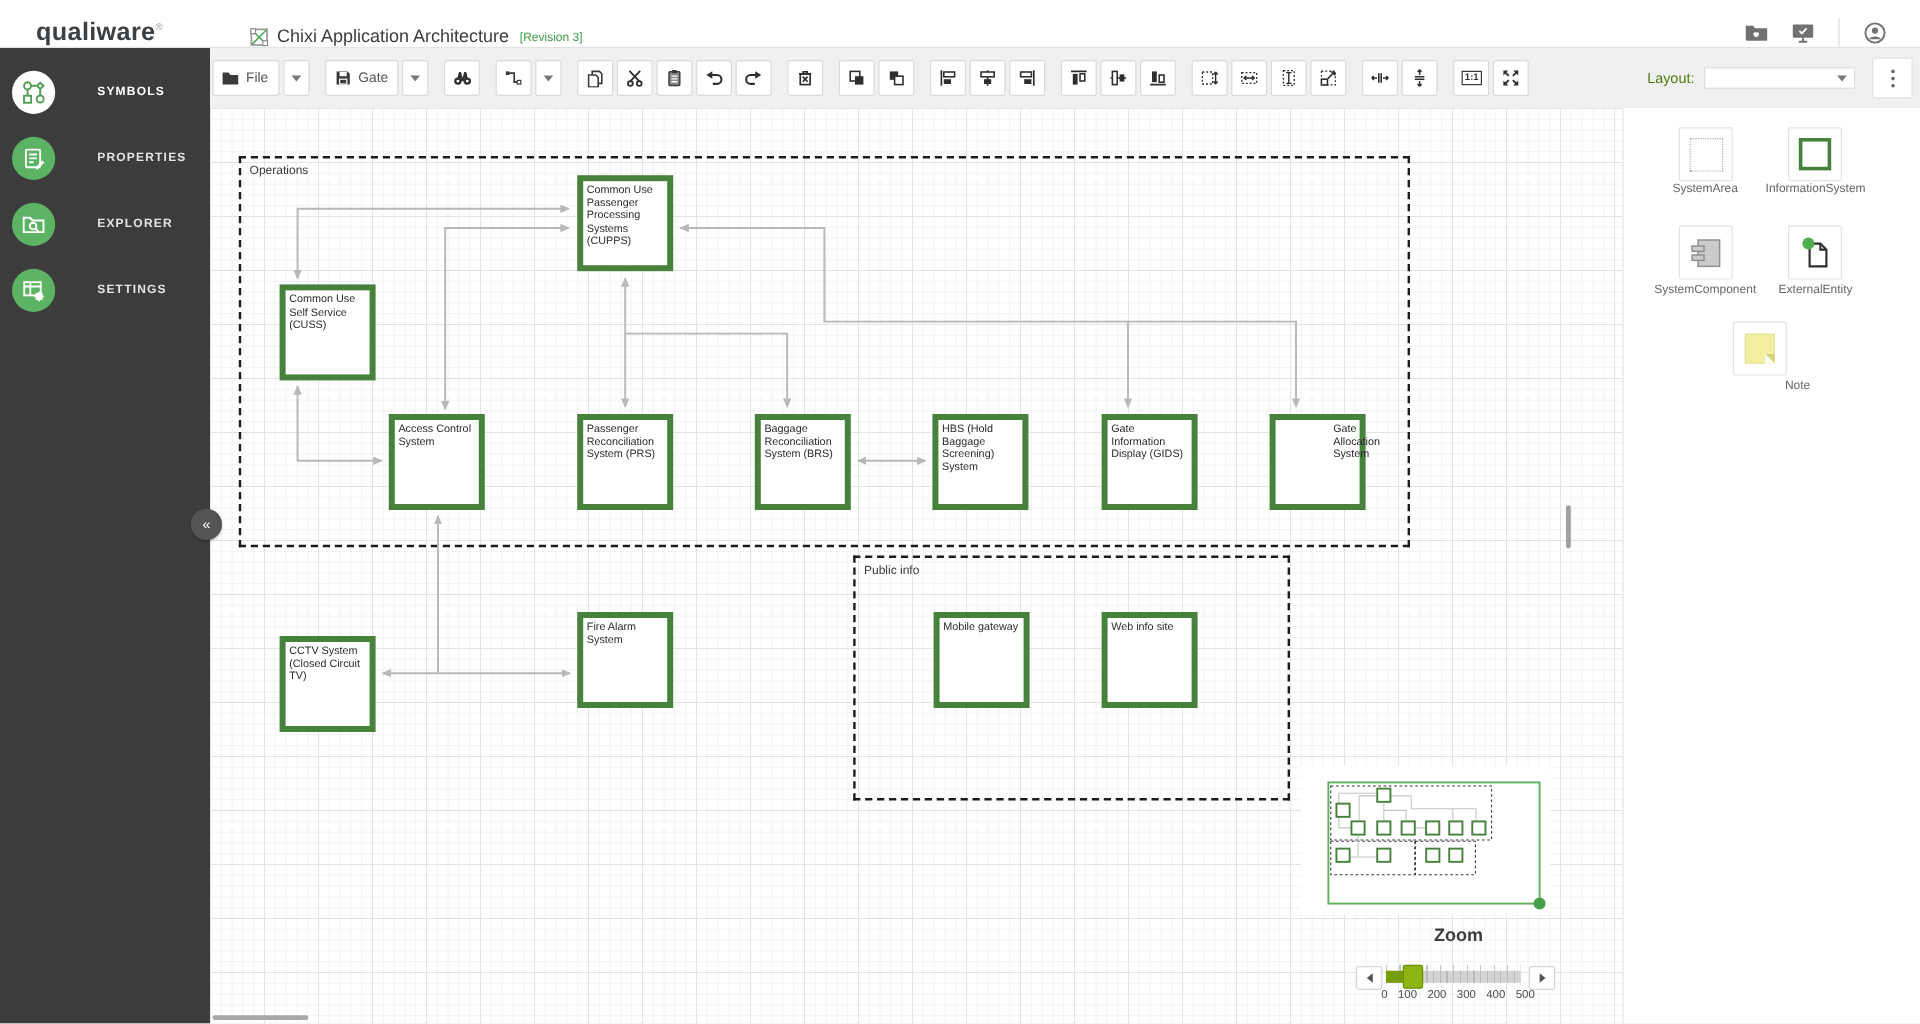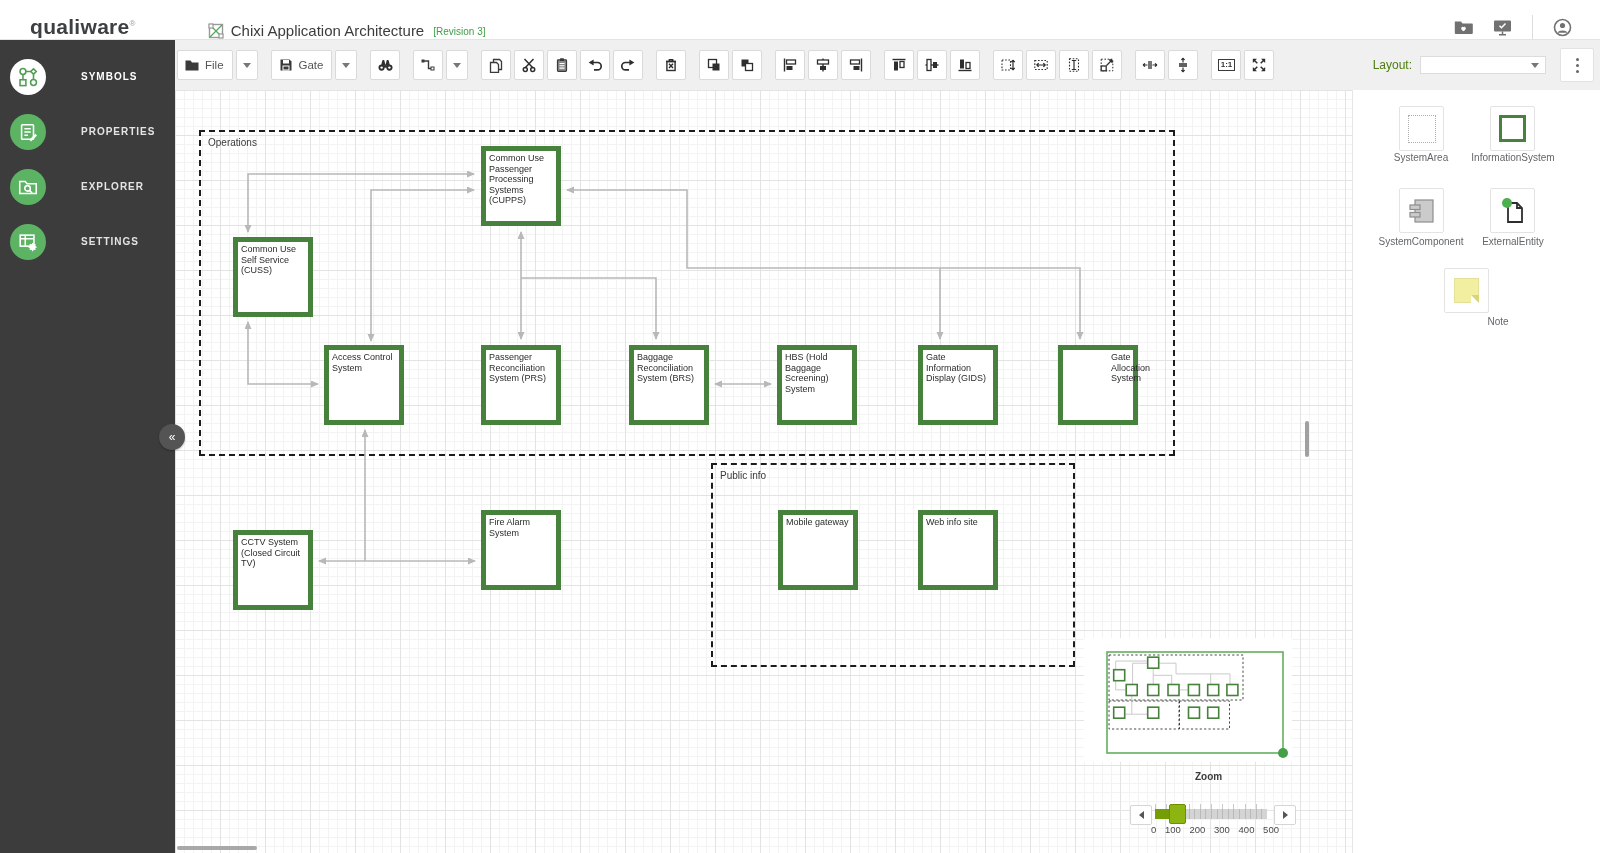--- a/index.html
+++ b/index.html
@@ -54,21 +54,21 @@
   .area { position:absolute; border:2px dashed #1c1c1c; background:transparent; }
   .area-label { position:absolute; left:7px; top:5px; font-size:10px; color:#3a3a3a; }
   .wires { position:absolute; left:0; top:0; z-index:2; pointer-events:none; }
   .node { position:absolute; width:80px; height:80px; background:#fff; border:5px solid #47823d; z-index:3; padding:2px 3px; cursor:pointer; }
   .node span { font-size:9px; line-height:1.18; color:#2b2b2b; display:block; }
 
   
   .minimap { position:absolute; left:909px; top:548px; width:208px; height:124px; background:#fff; z-index:5; cursor:pointer; }
 
   
-  .zoom-label { position:absolute; left:1020px; top:681px; font-size:10px; font-weight:bold; color:#3c3c3c; z-index:6; }
+  .zoom-label { position:absolute; left:1020px; top:681px; font-size:15px; font-weight:bold; color:#3c3c3c; z-index:6; }
   .zbtn { position:absolute; width:22px; height:20px; background:#fff; border:1px solid #d5d5d5; border-radius:2px; z-index:6; display:flex; align-items:center; justify-content:center; cursor:pointer; }
   .zbtn.left { left:955px; top:715px; }
   .zbtn.right { left:1099px; top:715px; }
   .tri-l { width:0; height:0; border-top:4px solid transparent; border-bottom:4px solid transparent; border-right:5px solid #555; }
   .tri-r { width:0; height:0; border-top:4px solid transparent; border-bottom:4px solid transparent; border-left:5px solid #555; }
   .ztrack { position:absolute; left:980px; top:719px; width:112px; height:10px; background:#d4d4d4; z-index:6; cursor:pointer;
     background-image:repeating-linear-gradient(90deg, #b9b9b9 0 1px, transparent 1px 5.6px); }
   .ztrack::before { content:""; position:absolute; left:0; top:-5px; width:100%; height:5px;
     background-image:repeating-linear-gradient(90deg, #c9c9c9 0 1px, transparent 1px 11.2px); }
   .zfill { position:absolute; left:0; top:0; width:20px; height:10px; background:#759d05; }

